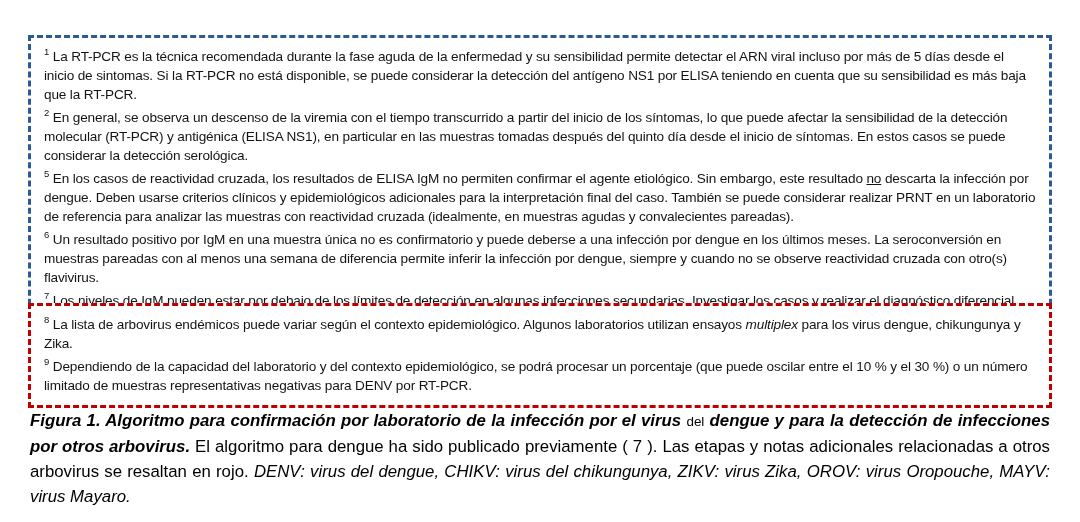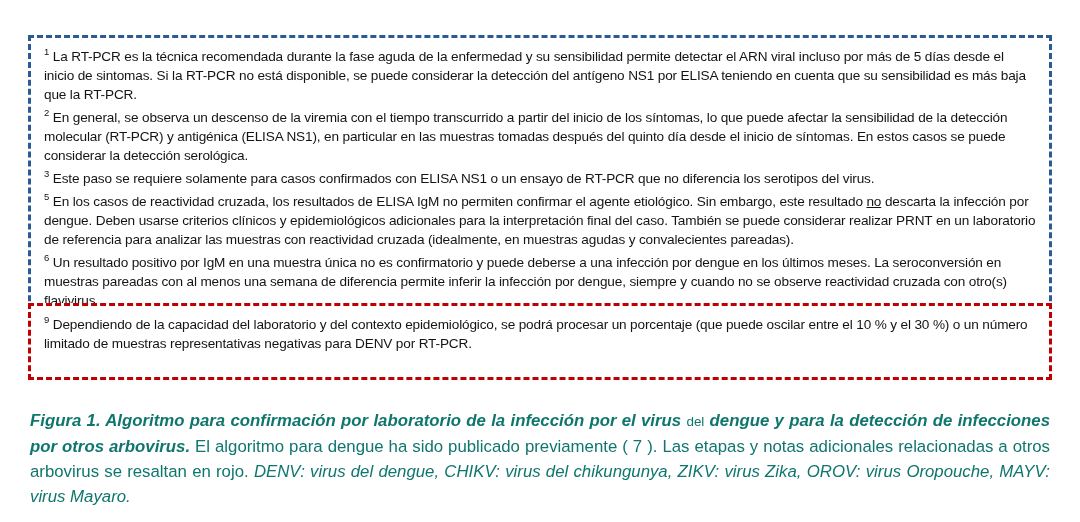--- a/index.html
+++ b/index.html
@@ -16,35 +16,35 @@
   .footnote{
     margin:4px;color:#141414;font-size:13.6px;line-height:19px;
     letter-spacing:-0.15px;text-align:left;
   }
   .footnote sup{font-size:9.5px;line-height:0;}
   .seg-underline{text-decoration:underline;}
   .seg-italic{font-style:italic;}
   .caption{
     position:absolute;left:30px;top:408px;width:1020px;
     font-size:16.8px;line-height:25px;text-align:justify;
-    color:#0f766e;
+    color:#000000;
   }
   .seg-bold-italic{font-weight:bold;font-style:italic;}
   .seg-small{font-size:0.8em;font-style:normal;font-weight:400;}
   .seg-normal{font-weight:400;font-style:normal;}
 </style>
 </head>
 <body>
 
 <div class="notes-box blue">
     <p class="footnote"><sup>1</sup> <span>La RT-PCR es la técnica recomendada durante la fase aguda de la enfermedad y su sensibilidad permite detectar el ARN viral incluso por más de 5 días desde el inicio de sintomas. Si la RT-PCR no está disponible, se puede considerar la detección del antígeno NS1 por ELISA teniendo en cuenta que su sensibilidad es más baja que la RT-PCR.</span></p>
     <p class="footnote"><sup>2</sup> <span>En general, se observa un descenso de la viremia con el tiempo transcurrido a partir del inicio de los síntomas, lo que puede afectar la sensibilidad de la detección molecular (RT-PCR) y antigénica (ELISA NS1), en particular en las muestras tomadas después del quinto día desde el inicio de síntomas. En estos casos se puede considerar la detección serológica.</span></p>
-    <p class="footnote"><sup>3</sup> <span>Este paso se requiere solamente para casos confirmados con ELISA NS1 o un ensayo de RT-PCR que no diferencia los serotipos del virus.</span></p>
     <p class="footnote"><sup>5</sup> <span>En los casos de reactividad cruzada, los resultados de ELISA IgM no permiten confirmar el agente etiológico. Sin embargo, este resultado </span><span class="seg-underline">no</span><span> descarta la infección por dengue. Deben usarse criterios clínicos y epidemiológicos adicionales para la interpretación final del caso. También se puede considerar realizar PRNT en un laboratorio de referencia para analizar las muestras con reactividad cruzada (idealmente, en muestras agudas y convalecientes pareadas).</span></p>
     <p class="footnote"><sup>6</sup> <span>Un resultado positivo por IgM en una muestra única no es confirmatorio y puede deberse a una infección por dengue en los últimos meses. La seroconversión en muestras pareadas con al menos una semana de diferencia permite inferir la infección por dengue, siempre y cuando no se observe reactividad cruzada con otro(s) flavivirus.</span></p>
     <p class="footnote"><sup>7</sup> <span>Los niveles de IgM pueden estar por debajo de los límites de detección en algunas infecciones secundarias. Investigar los casos y realizar el diagnóstico diferencial.</span></p>
   </div>
 
 <div class="notes-box red">
+    <p class="footnote"><sup>8</sup> <span>La lista de arbovirus endémicos puede variar según el contexto epidemiológico. Algunos laboratorios utilizan ensayos </span><span class="seg-italic">multiplex</span><span> para los virus dengue, chikungunya y Zika.</span></p>
     <p class="footnote"><sup>9</sup> <span>Dependiendo de la capacidad del laboratorio y del contexto epidemiológico, se podrá procesar un porcentaje (que puede oscilar entre el 10 % y el 30 %) o un número limitado de muestras representativas negativas para DENV por RT-PCR.</span></p>
   </div>
 
 <div class="caption"><span class="seg-bold-italic">Figura 1. Algoritmo para confirmación por laboratorio de la infección por el virus </span><span class="seg-small">del</span><span class="seg-bold-italic"> dengue y para la detección de infecciones por otros arbovirus.</span><span class="seg-normal"> El algoritmo para dengue ha sido publicado previamente ( 7 ). Las etapas y notas adicionales relacionadas a otros arbovirus se resaltan en rojo. </span><span class="seg-italic">DENV: virus del dengue, CHIKV: virus del chikungunya, ZIKV: virus Zika, OROV: virus Oropouche, MAYV: virus Mayaro.</span></div>
 
 </body></html>

